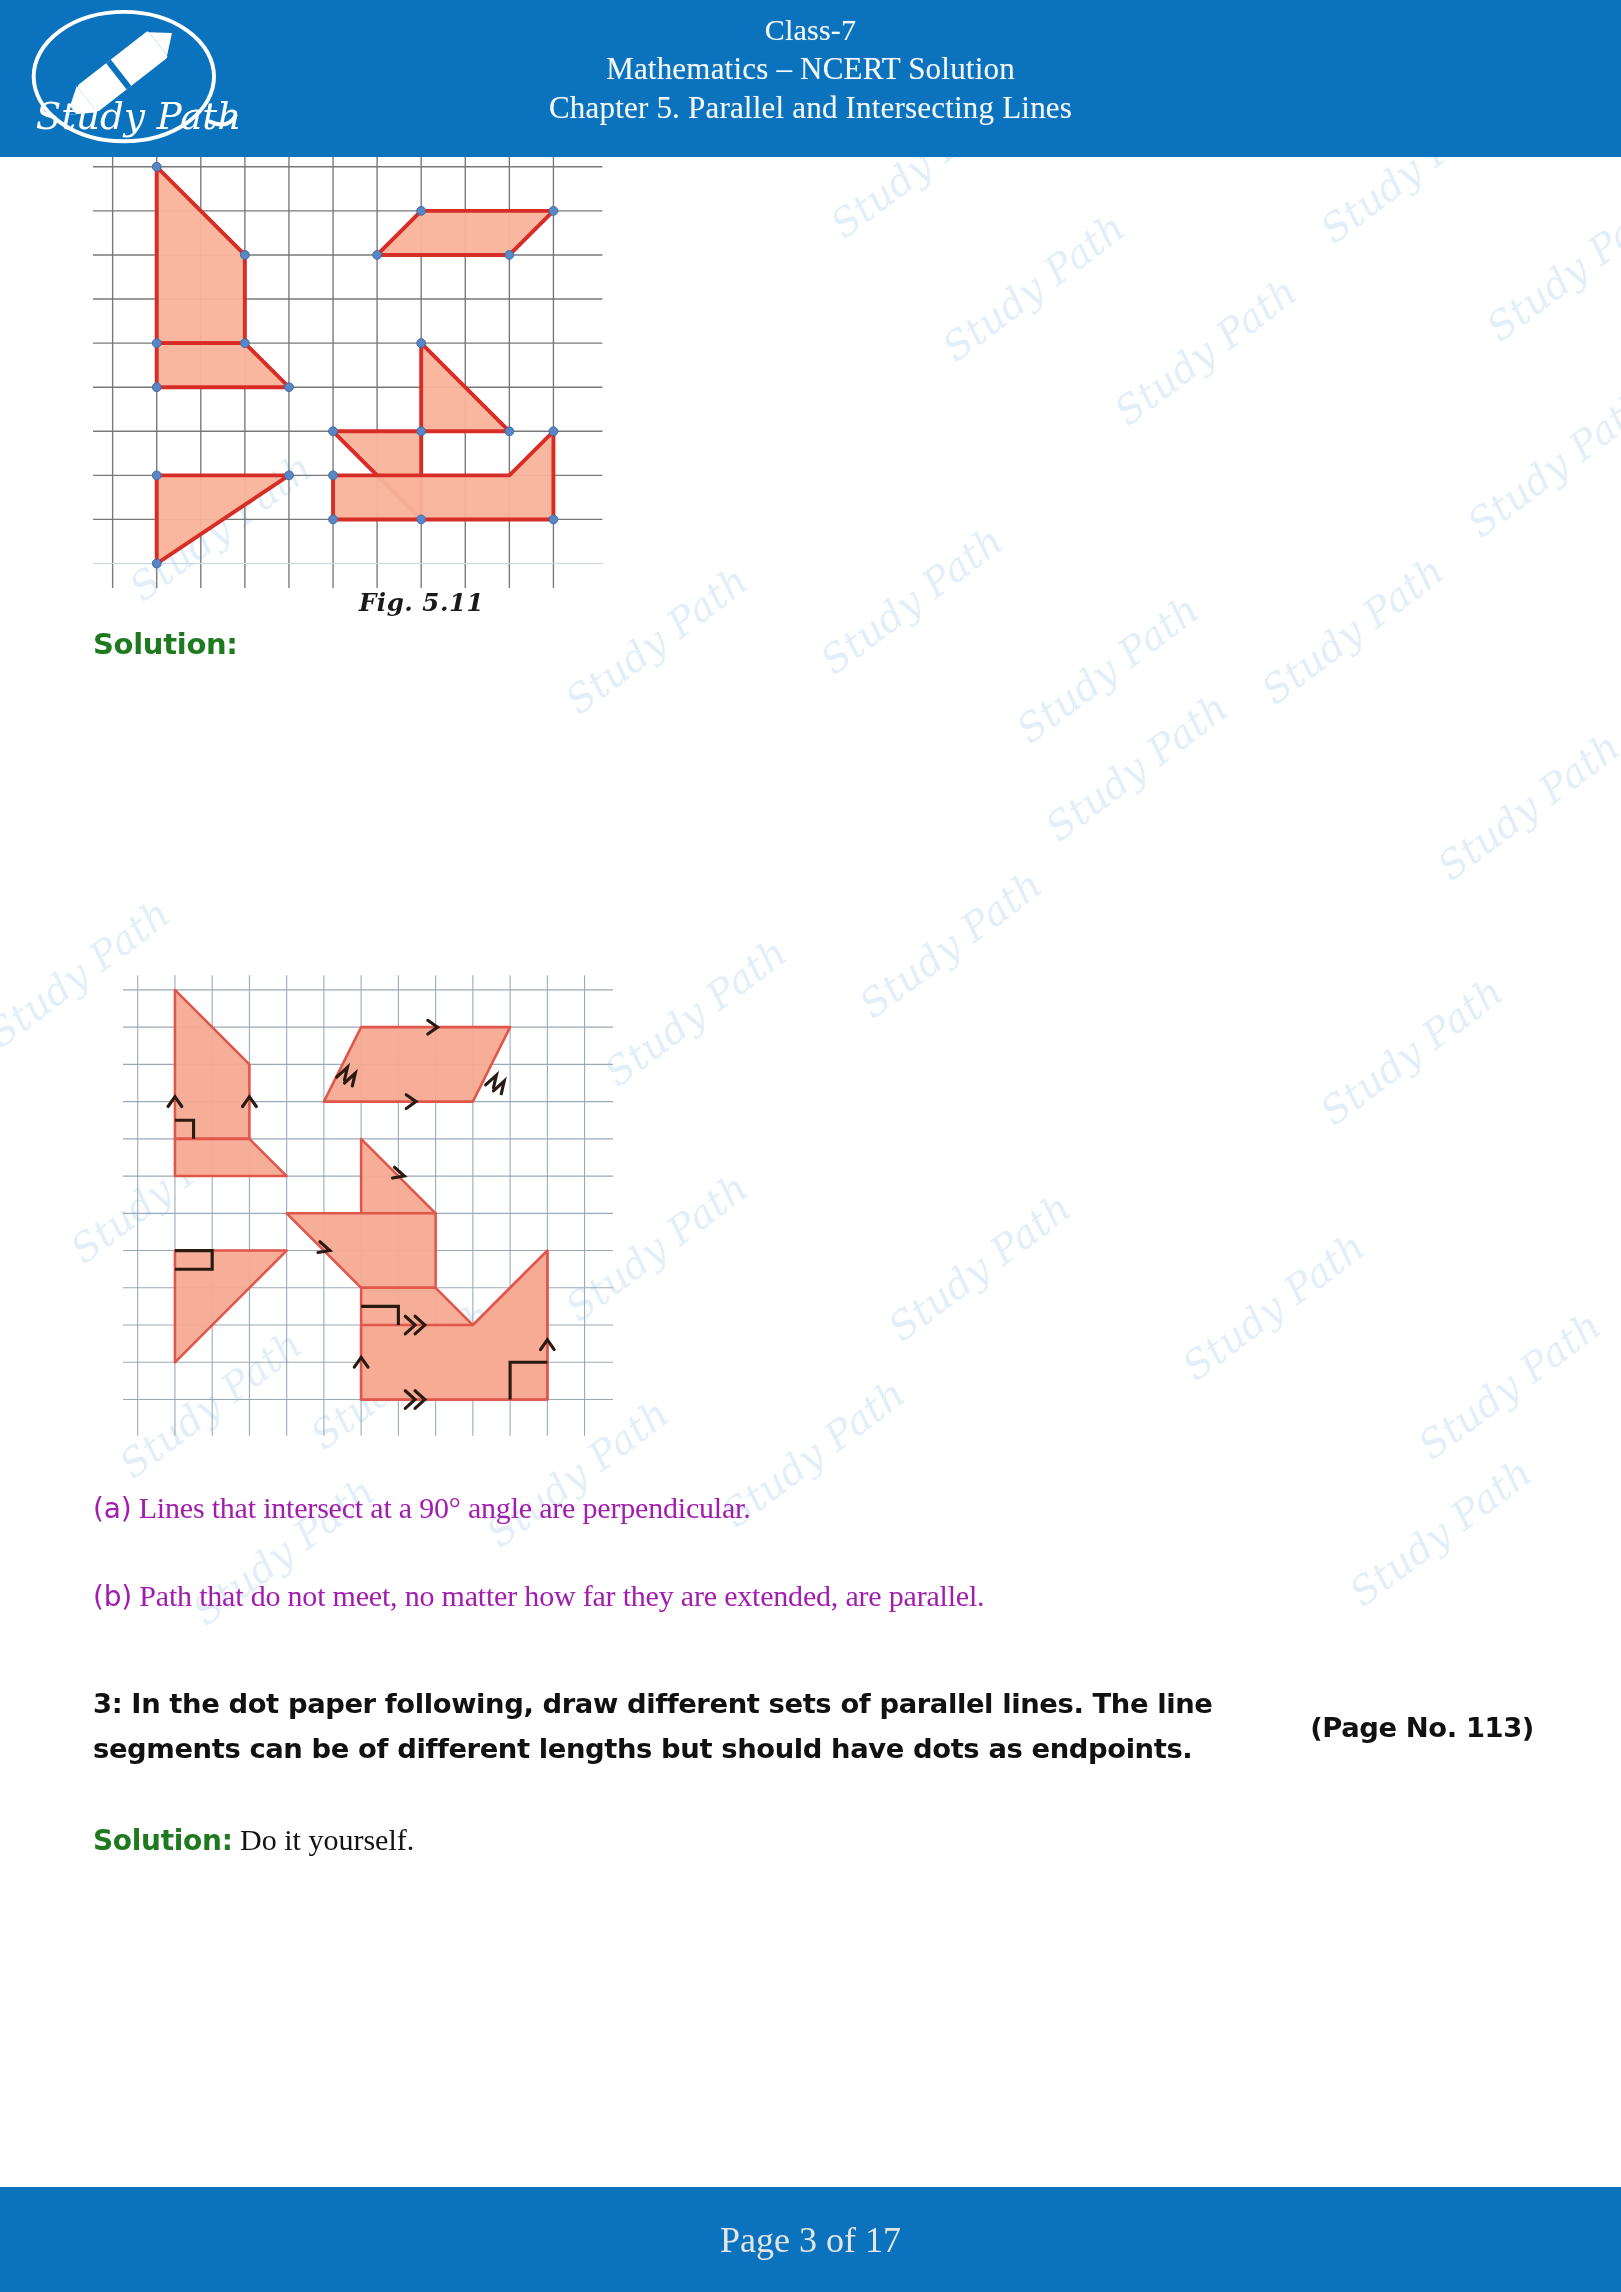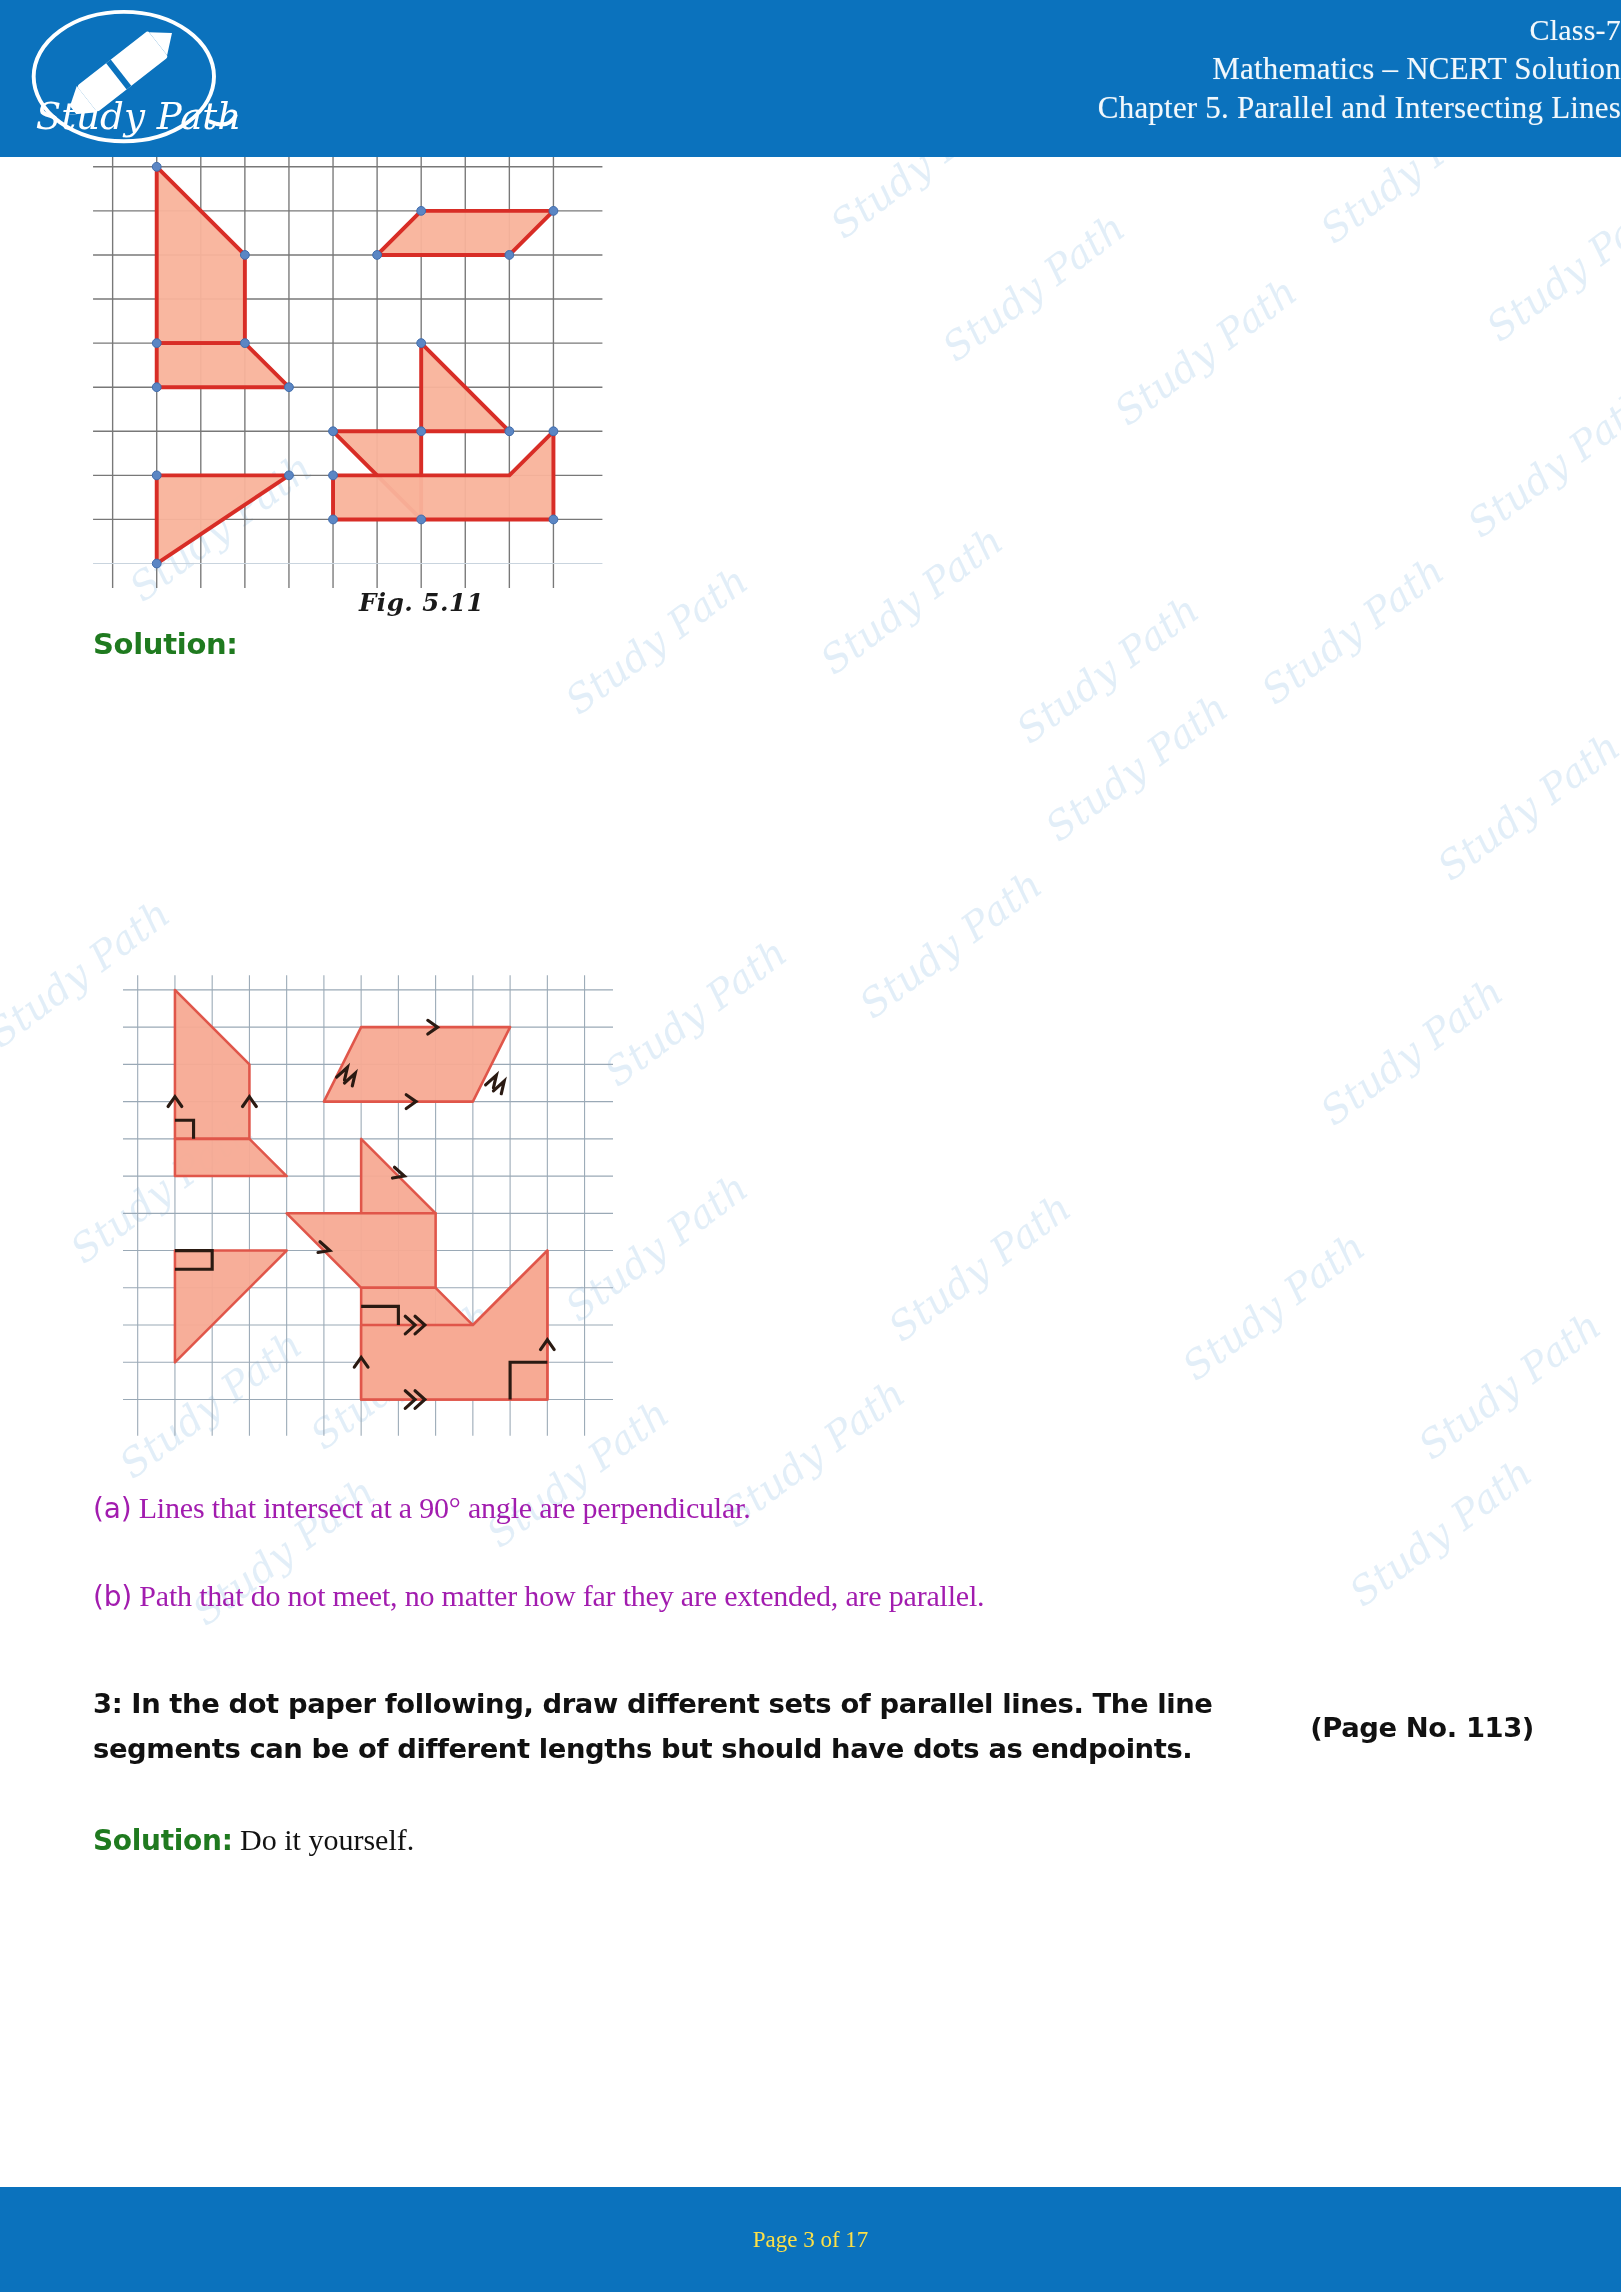--- a/index.html
+++ b/index.html
@@ -41,21 +41,21 @@
     position: absolute;
     left: 17.6px;
     top: 5.9px;
     width: 245px;
     height: 147px;
   }
   .logo-wrap svg { display:block; }
   .header-titles {
     position: absolute;
     left: 0; right: 0; top: 9.8px;
-    text-align: right;
+    text-align: center;
     color: #ffffff;
   }
   .header-titles .line {
     font-family: "Liberation Serif", serif;
     font-size: 31px;
     line-height: 39px;
     letter-spacing: 0.2px;
     color: #f2f8fc;
     text-shadow: 0 0 1px rgba(255,255,255,.4);
   }
@@ -171,22 +171,22 @@
     width: 1621px;
     height: 106px;
     background: #0b72bd;
     display: flex;
     align-items: center;
     justify-content: center;
     z-index: 3;
   }
   .footer .ftxt {
     font-family: "Liberation Serif", serif;
-    font-size: 23px;
-    color: #fde047;
+    font-size: 36px;
+    color: #e5e5e5;
   }
 </style>
 </head>
 <body>
 
 <div class="page">
 
   <div class="header">
     <div class="logo-wrap">
       <svg width="245" height="147" viewBox="0 0 250 150">

